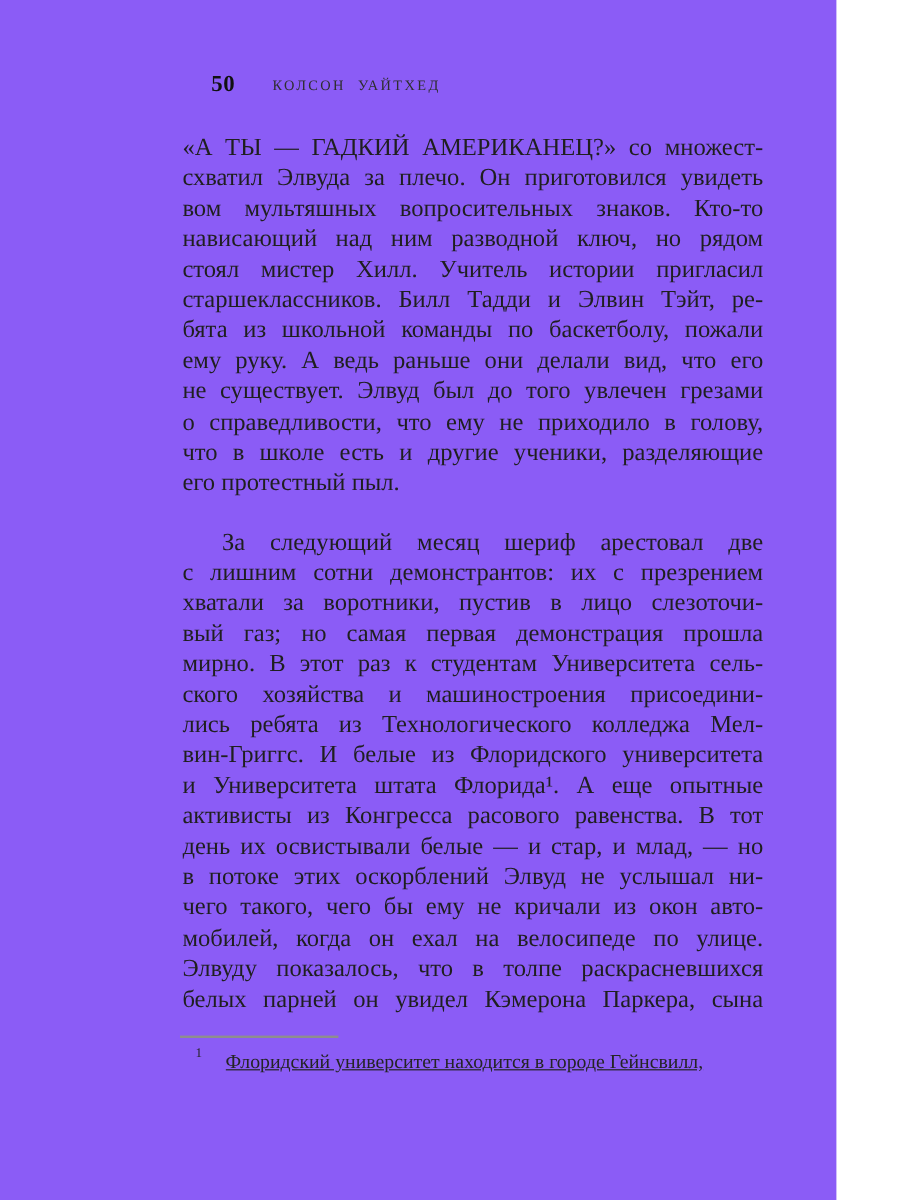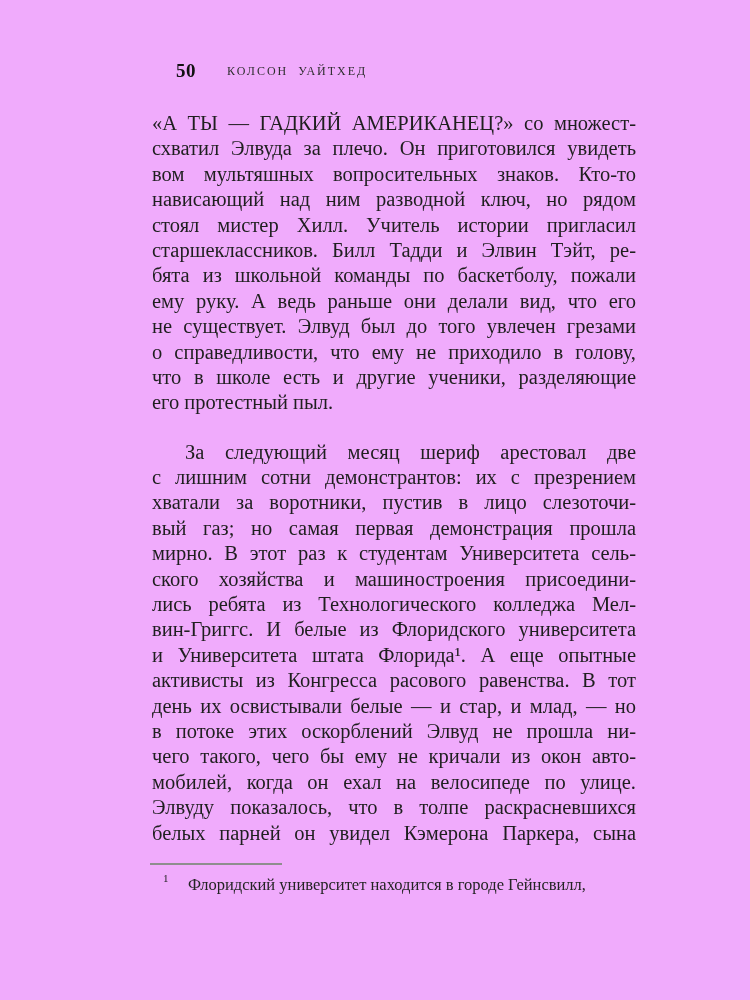--- a/index.html
+++ b/index.html
@@ -2,23 +2,23 @@
 <html lang="ru"><head>
 <meta charset="utf-8">
 <style>
   html, body {
     margin: 0;
     padding: 0;
     background: #ffffff;
   }
   .page {
     position: relative;
-    width: 750px;
+    width: 697px;
     height: 1000px;
-    background: #f0abfc;
+    background: #8b5cf6;
     overflow: hidden;
     font-family: "Liberation Serif", "DejaVu Serif", serif;
     color: #1f1f1f;
   }
   
   .page-number {
     position: absolute;
     left: 176px;
     top: 61px;
     font-size: 19px;
@@ -75,20 +75,21 @@
     top: 874px;
     width: 440px;
     font-size: 16.5px;
     line-height: 21.5px;
     color: #242424;
   }
   .footnote .fn-line {
     height: 21.5px;
     overflow: hidden;
     text-align: left;
+    text-decoration: underline;
   }
   .fn-marker {
     position: absolute;
     left: -25px;
     top: -1px;
     font-size: 11px;
     line-height: 11px;
     color: #242424;
   }
 </style>
@@ -120,21 +121,21 @@
       <div class="line">с лишним сотни демонстрантов: их с презрением</div>
       <div class="line">хватали за воротники, пустив в лицо слезоточи-</div>
       <div class="line">вый газ; но самая первая демонстрация прошла</div>
       <div class="line">мирно. В этот раз к студентам Университета сель-</div>
       <div class="line">ского хозяйства и машиностроения присоедини-</div>
       <div class="line">лись ребята из Технологического колледжа Мел-</div>
       <div class="line">вин-Григгс. И белые из Флоридского университета</div>
       <div class="line">и Университета штата Флорида¹. А еще опытные</div>
       <div class="line">активисты из Конгресса расового равенства. В тот</div>
       <div class="line">день их освистывали белые — и стар, и млад, — но</div>
-      <div class="line">в потоке этих оскорблений Элвуд не прошла ни-</div>
+      <div class="line">в потоке этих оскорблений Элвуд не услышал ни-</div>
       <div class="line">чего такого, чего бы ему не кричали из окон авто-</div>
       <div class="line">мобилей, когда он ехал на велосипеде по улице.</div>
       <div class="line">Элвуду показалось, что в толпе раскрасневшихся</div>
       <div class="line">белых парней он увидел Кэмерона Паркера, сына</div>
     </div>
   </div>
 
   <div class="footnote-rule"></div>
 
   <div class="footnote">

